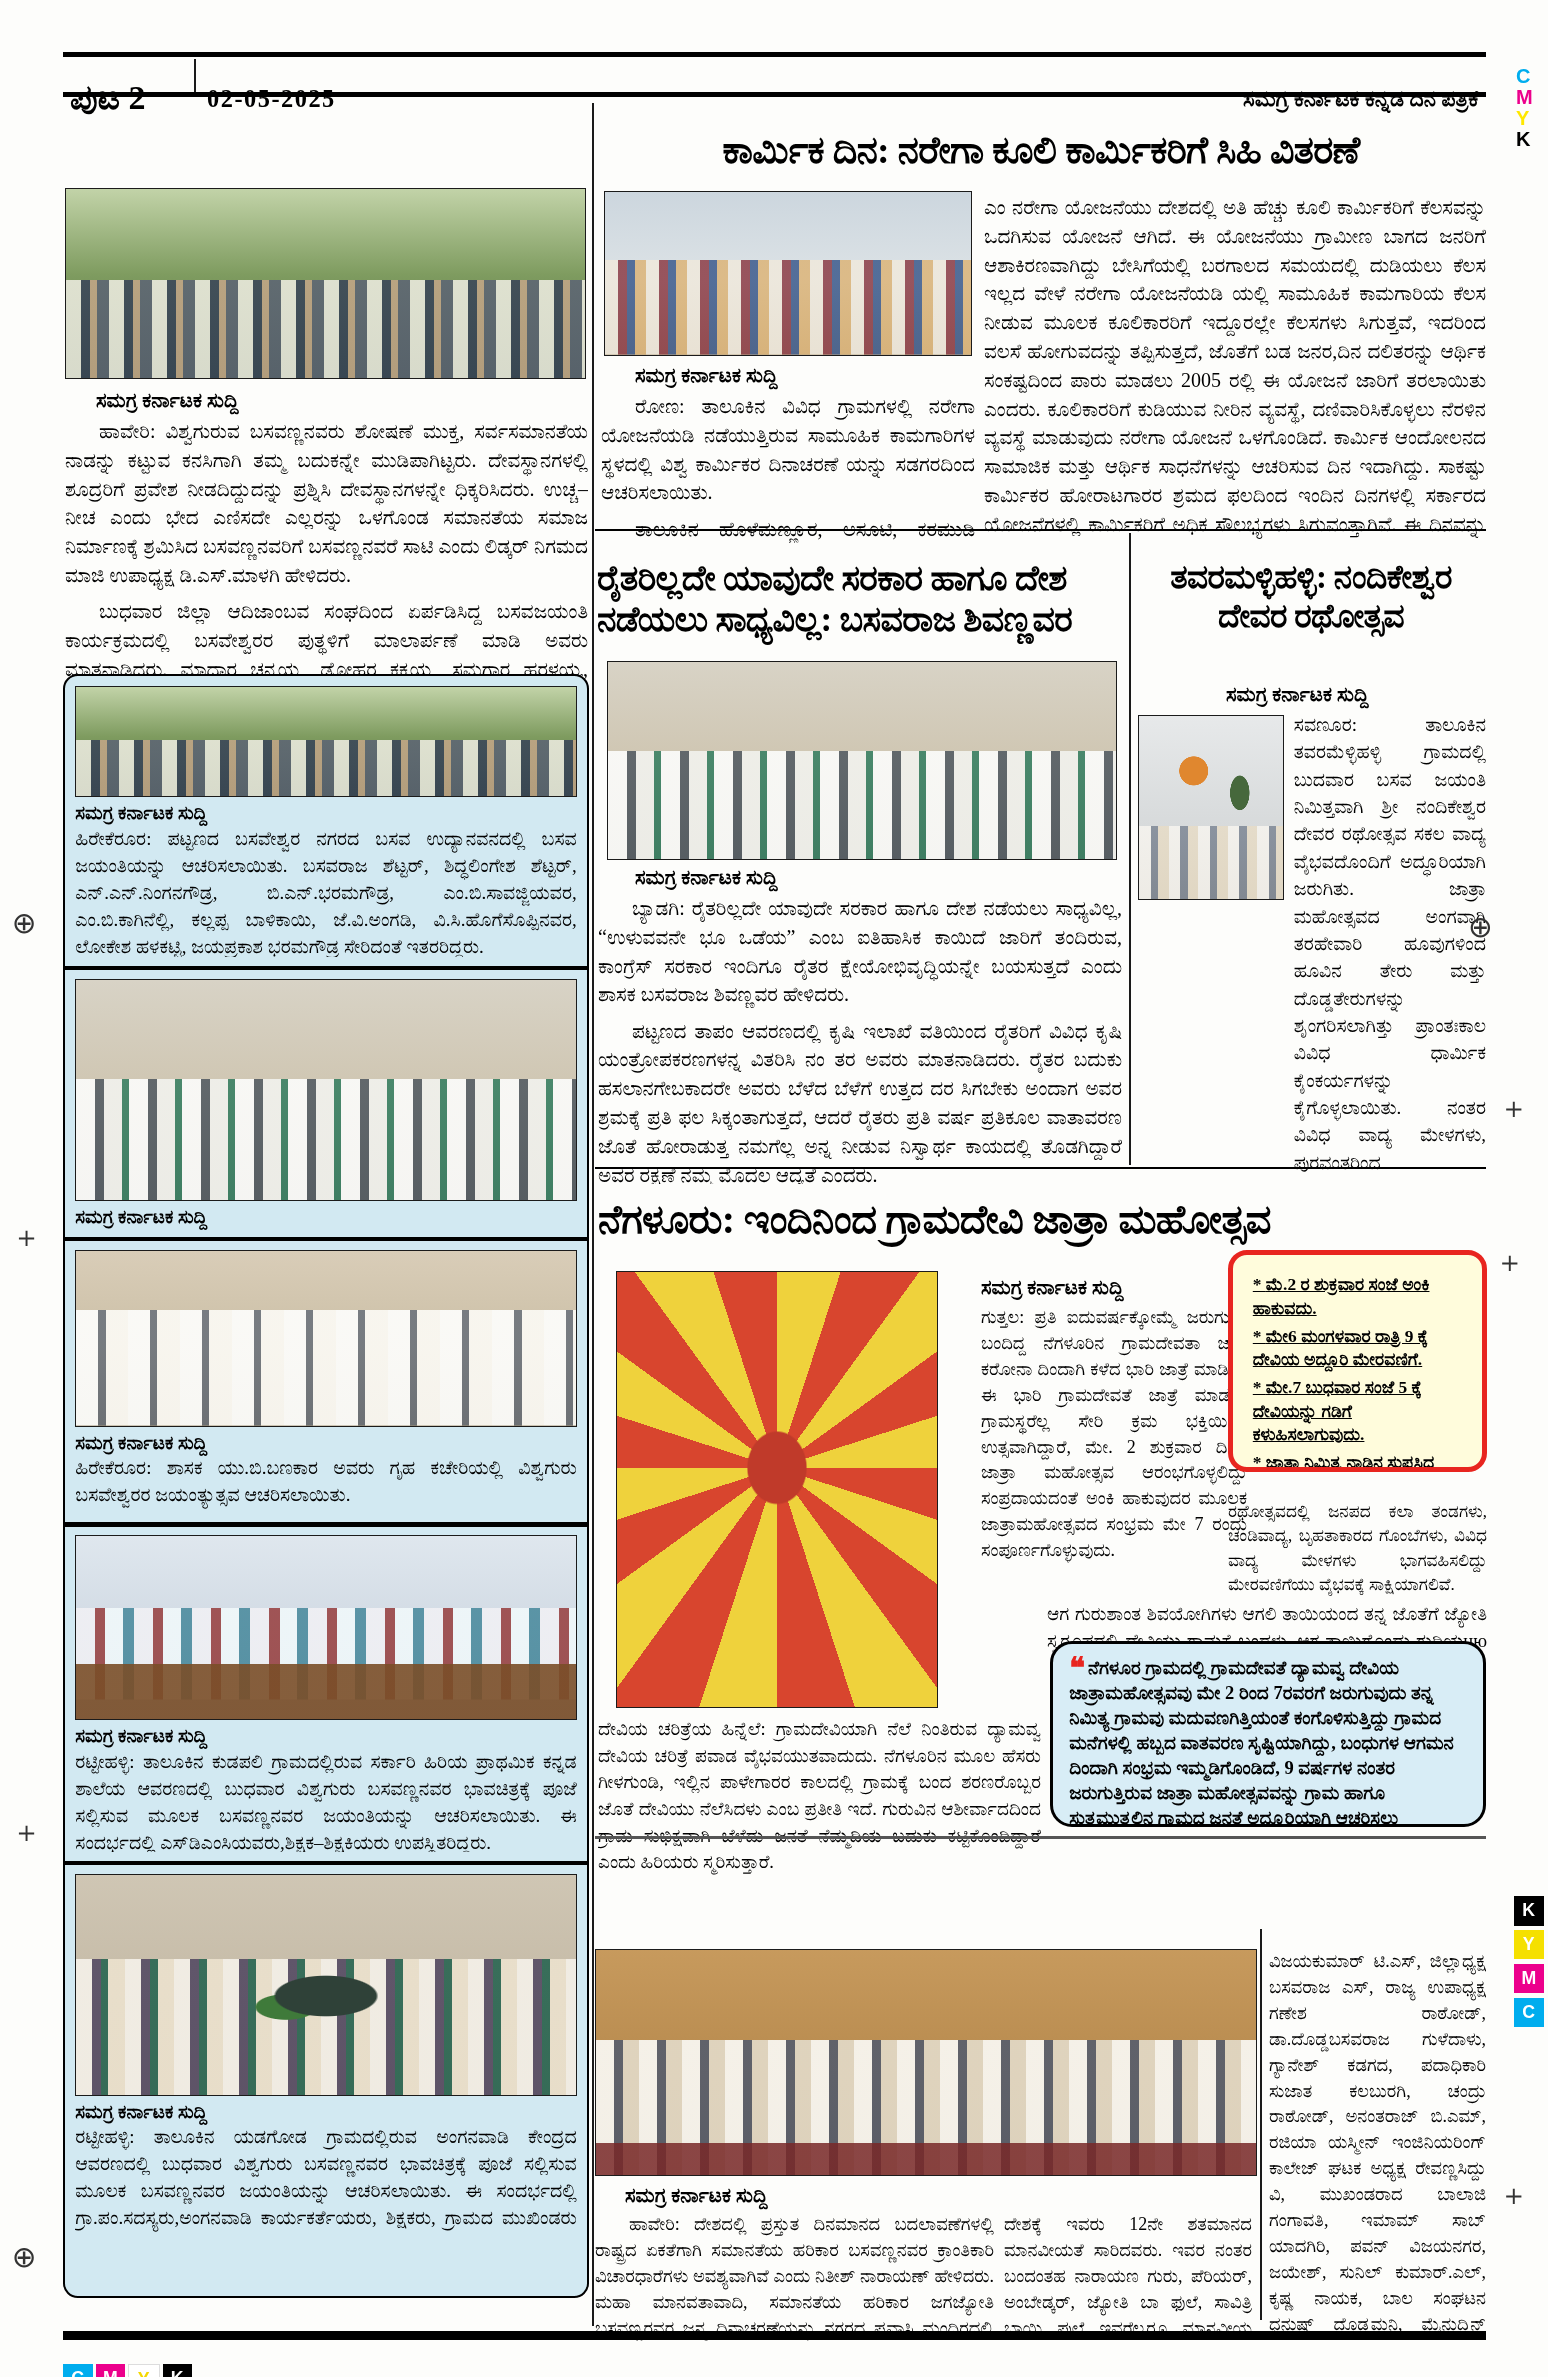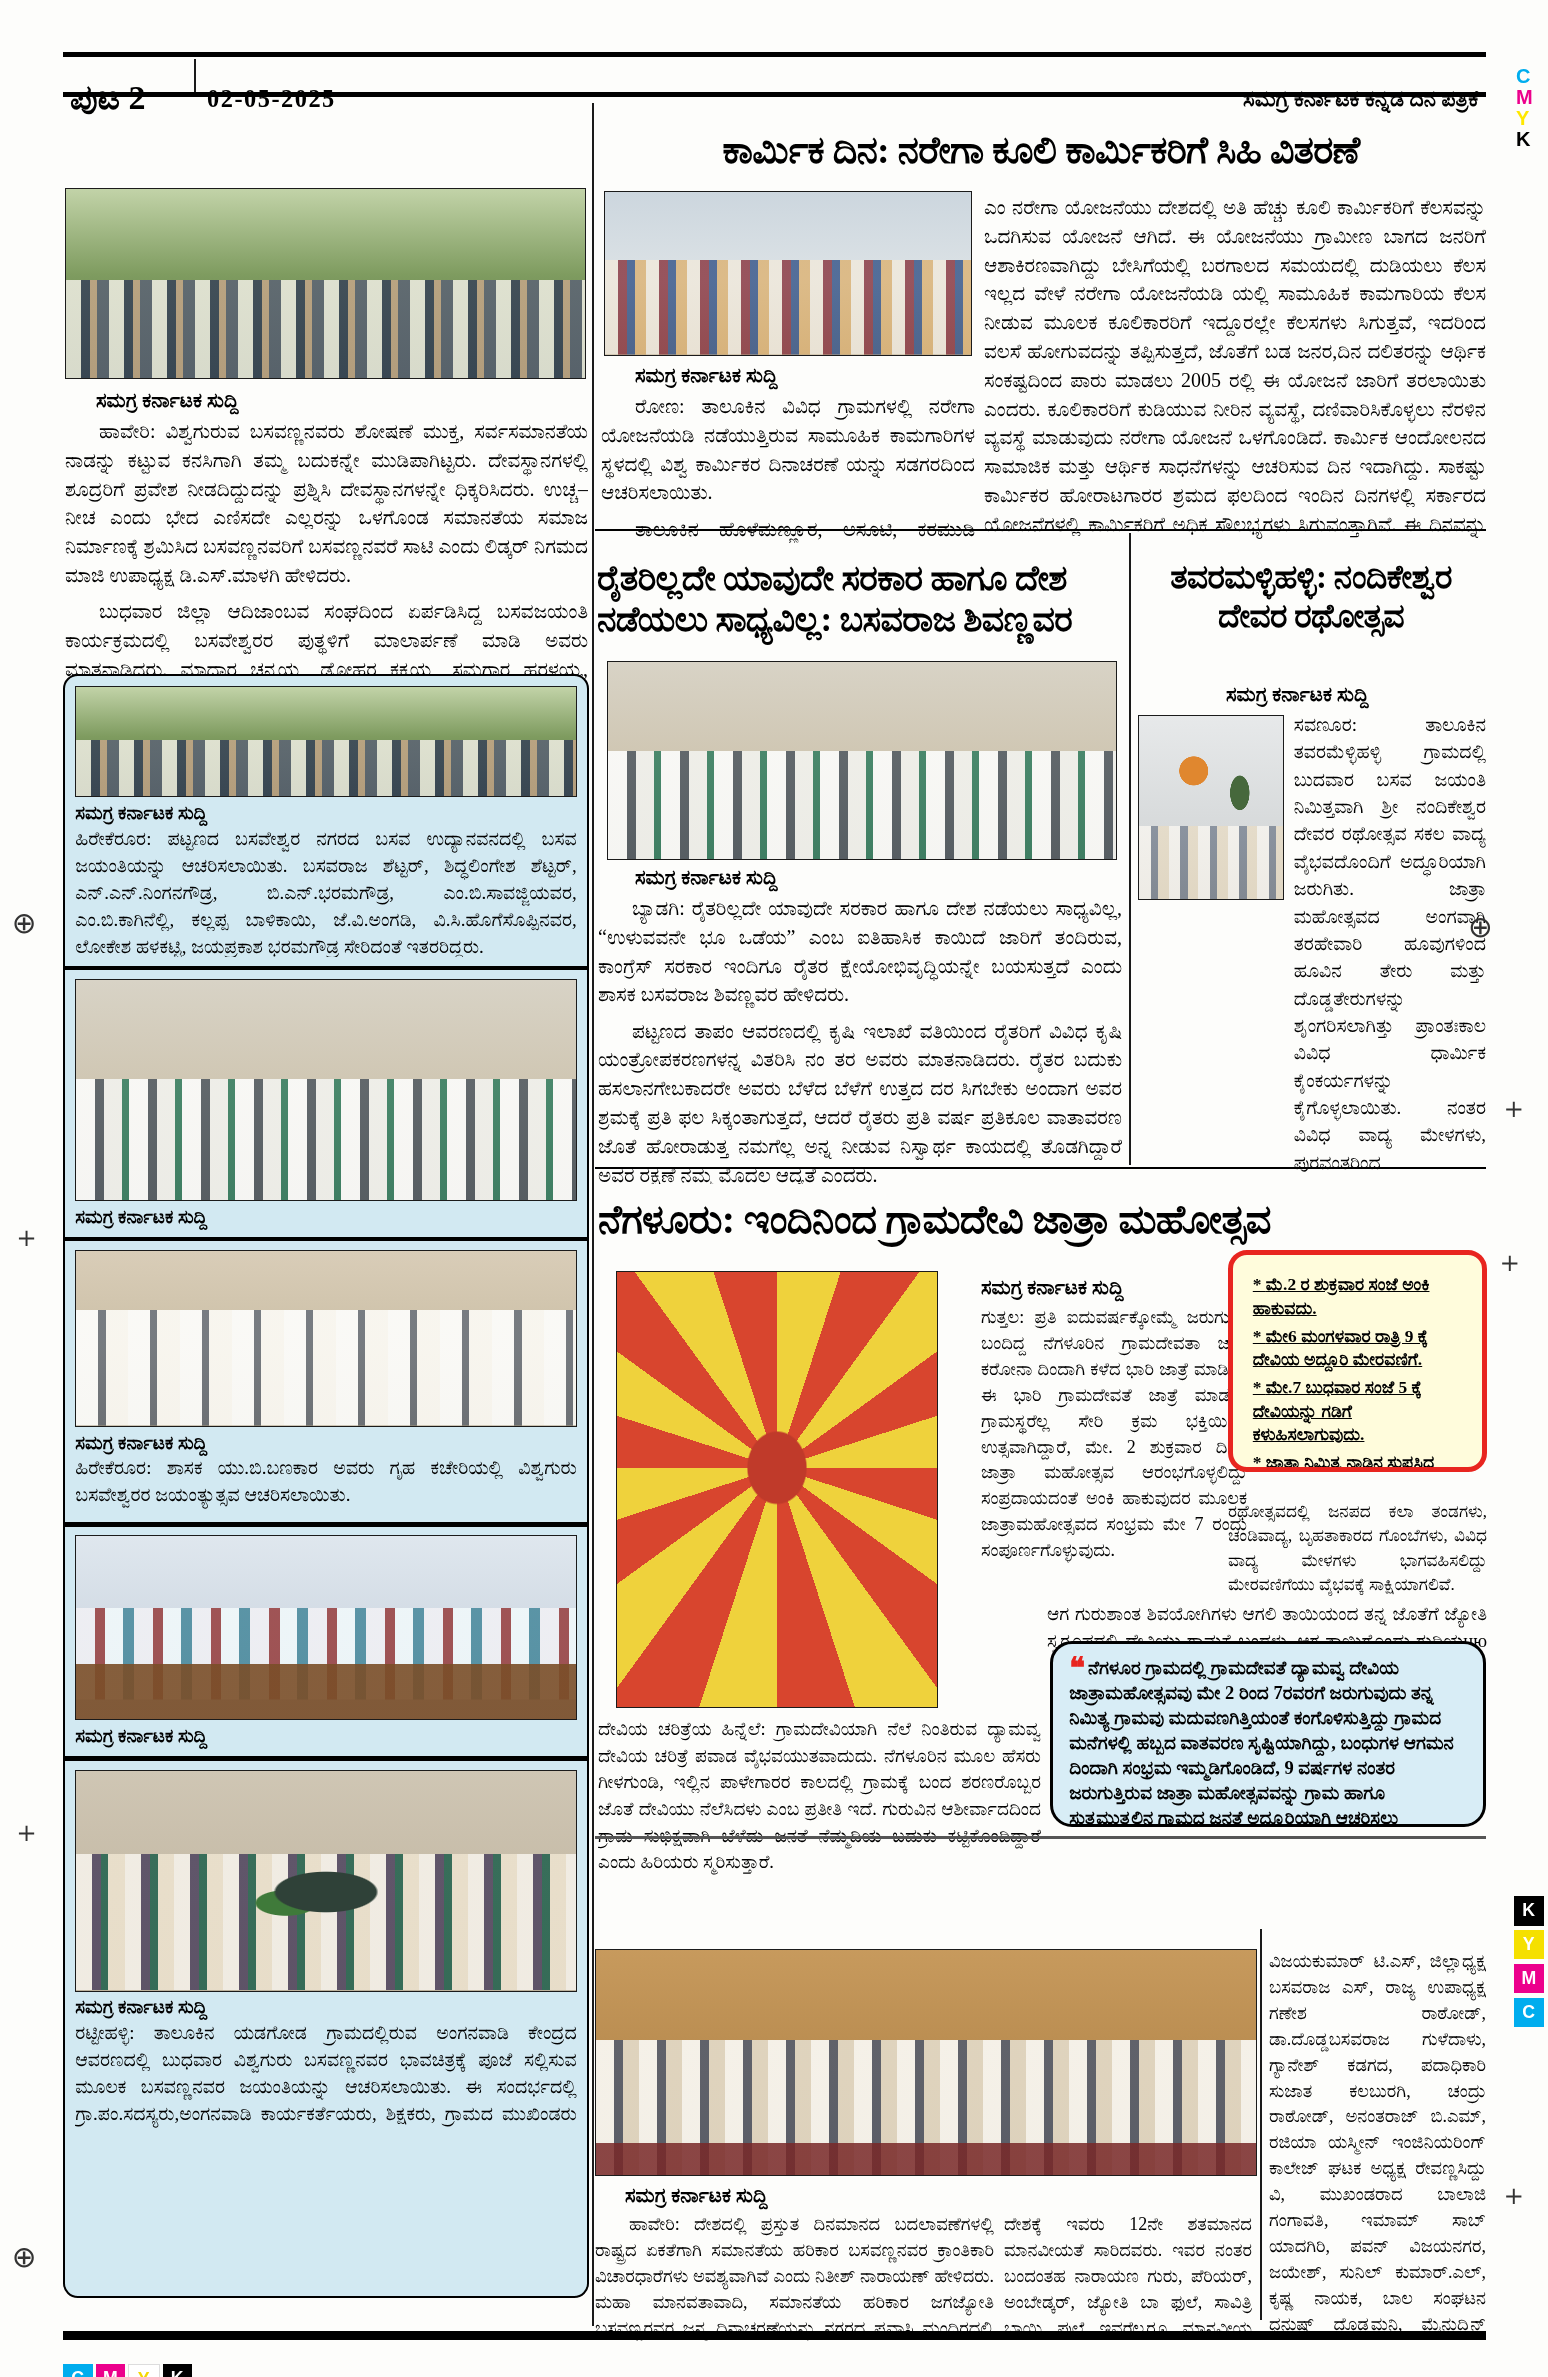--- a/index.html
+++ b/index.html
@@ -108,20 +108,21 @@
     <div class="lp-by">ಸಮಗ್ರ ಕರ್ನಾಟಕ ಸುದ್ದಿ</div>
     <div class="lp-sep"></div>
 
     <div class="photo ph-porch" style="height:177px;"></div>
     <div class="lp-by">ಸಮಗ್ರ ಕರ್ನಾಟಕ ಸುದ್ದಿ</div>
     <div class="lp-text" style="height:58px;">ಹಿರೇಕೆರೂರ: ಶಾಸಕ ಯು.ಬಿ.ಬಣಕಾರ ಅವರು ಗೃಹ ಕಚೇರಿಯಲ್ಲಿ ವಿಶ್ವಗುರು ಬಸವೇಶ್ವರರ ಜಯಂತ್ಯುತ್ಸವ ಆಚರಿಸಲಾಯಿತು.</div>
     <div class="lp-sep"></div>
 
     <div class="photo ph-office" style="height:185px;"></div>
     <div class="lp-by">ಸಮಗ್ರ ಕರ್ನಾಟಕ ಸುದ್ದಿ</div>
+    <div class="lp-text" style="height:103px;">ರಟ್ಟೀಹಳ್ಳಿ: ತಾಲೂಕಿನ ಕುಡಪಲಿ ಗ್ರಾಮದಲ್ಲಿರುವ ಸರ್ಕಾರಿ ಹಿರಿಯ ಪ್ರಾಥಮಿಕ ಕನ್ನಡ ಶಾಲೆಯ ಆವರಣದಲ್ಲಿ ಬುಧವಾರ ವಿಶ್ವಗುರು ಬಸವಣ್ಣನವರ ಭಾವಚಿತ್ರಕ್ಕೆ ಪೂಜೆ ಸಲ್ಲಿಸುವ ಮೂಲಕ ಬಸವಣ್ಣನವರ ಜಯಂತಿಯನ್ನು ಆಚರಿಸಲಾಯಿತು. ಈ ಸಂದರ್ಭದಲ್ಲಿ ಎಸ್‌ಡಿಎಂಸಿಯವರು,ಶಿಕ್ಷಕ–ಶಿಕ್ಷಕಿಯರು ಉಪಸ್ಥಿತರಿದ್ದರು.</div>
     <div class="lp-sep"></div>
 
     <div class="photo ph-class" style="height:222px;"></div>
     <div class="lp-by">ಸಮಗ್ರ ಕರ್ನಾಟಕ ಸುದ್ದಿ</div>
     <div class="lp-text" style="height:111px;">ರಟ್ಟೀಹಳ್ಳಿ: ತಾಲೂಕಿನ ಯಡಗೋಡ ಗ್ರಾಮದಲ್ಲಿರುವ ಅಂಗನವಾಡಿ ಕೇಂದ್ರದ ಆವರಣದಲ್ಲಿ ಬುಧವಾರ ವಿಶ್ವಗುರು ಬಸವಣ್ಣನವರ ಭಾವಚಿತ್ರಕ್ಕೆ ಪೂಜೆ ಸಲ್ಲಿಸುವ ಮೂಲಕ ಬಸವಣ್ಣನವರ ಜಯಂತಿಯನ್ನು ಆಚರಿಸಲಾಯಿತು. ಈ ಸಂದರ್ಭದಲ್ಲಿ ಗ್ರಾ.ಪಂ.ಸದಸ್ಯರು,ಅಂಗನವಾಡಿ ಕಾರ್ಯಕರ್ತೆಯರು, ಶಿಕ್ಷಕರು, ಗ್ರಾಮದ ಮುಖಿಂಡರು ಮತ್ತಿತರರು ಇದ್ದರು.</div>
   </div>
 
   <div class="abs headline" style="left:598px;top:108px;width:886px;font-size:38px;text-align:center;">ಕಾರ್ಮಿಕ ದಿನ: ನರೇಗಾ ಕೂಲಿ ಕಾರ್ಮಿಕರಿಗೆ ಸಿಹಿ ವಿತರಣೆ</div>
   <div class="abs photo ph-sky" style="left:604px;top:171px;width:368px;height:165px;"></div>
   <div class="abs byline" style="left:635px;top:344px;">ಸಮಗ್ರ ಕರ್ನಾಟಕ ಸುದ್ದಿ</div>

